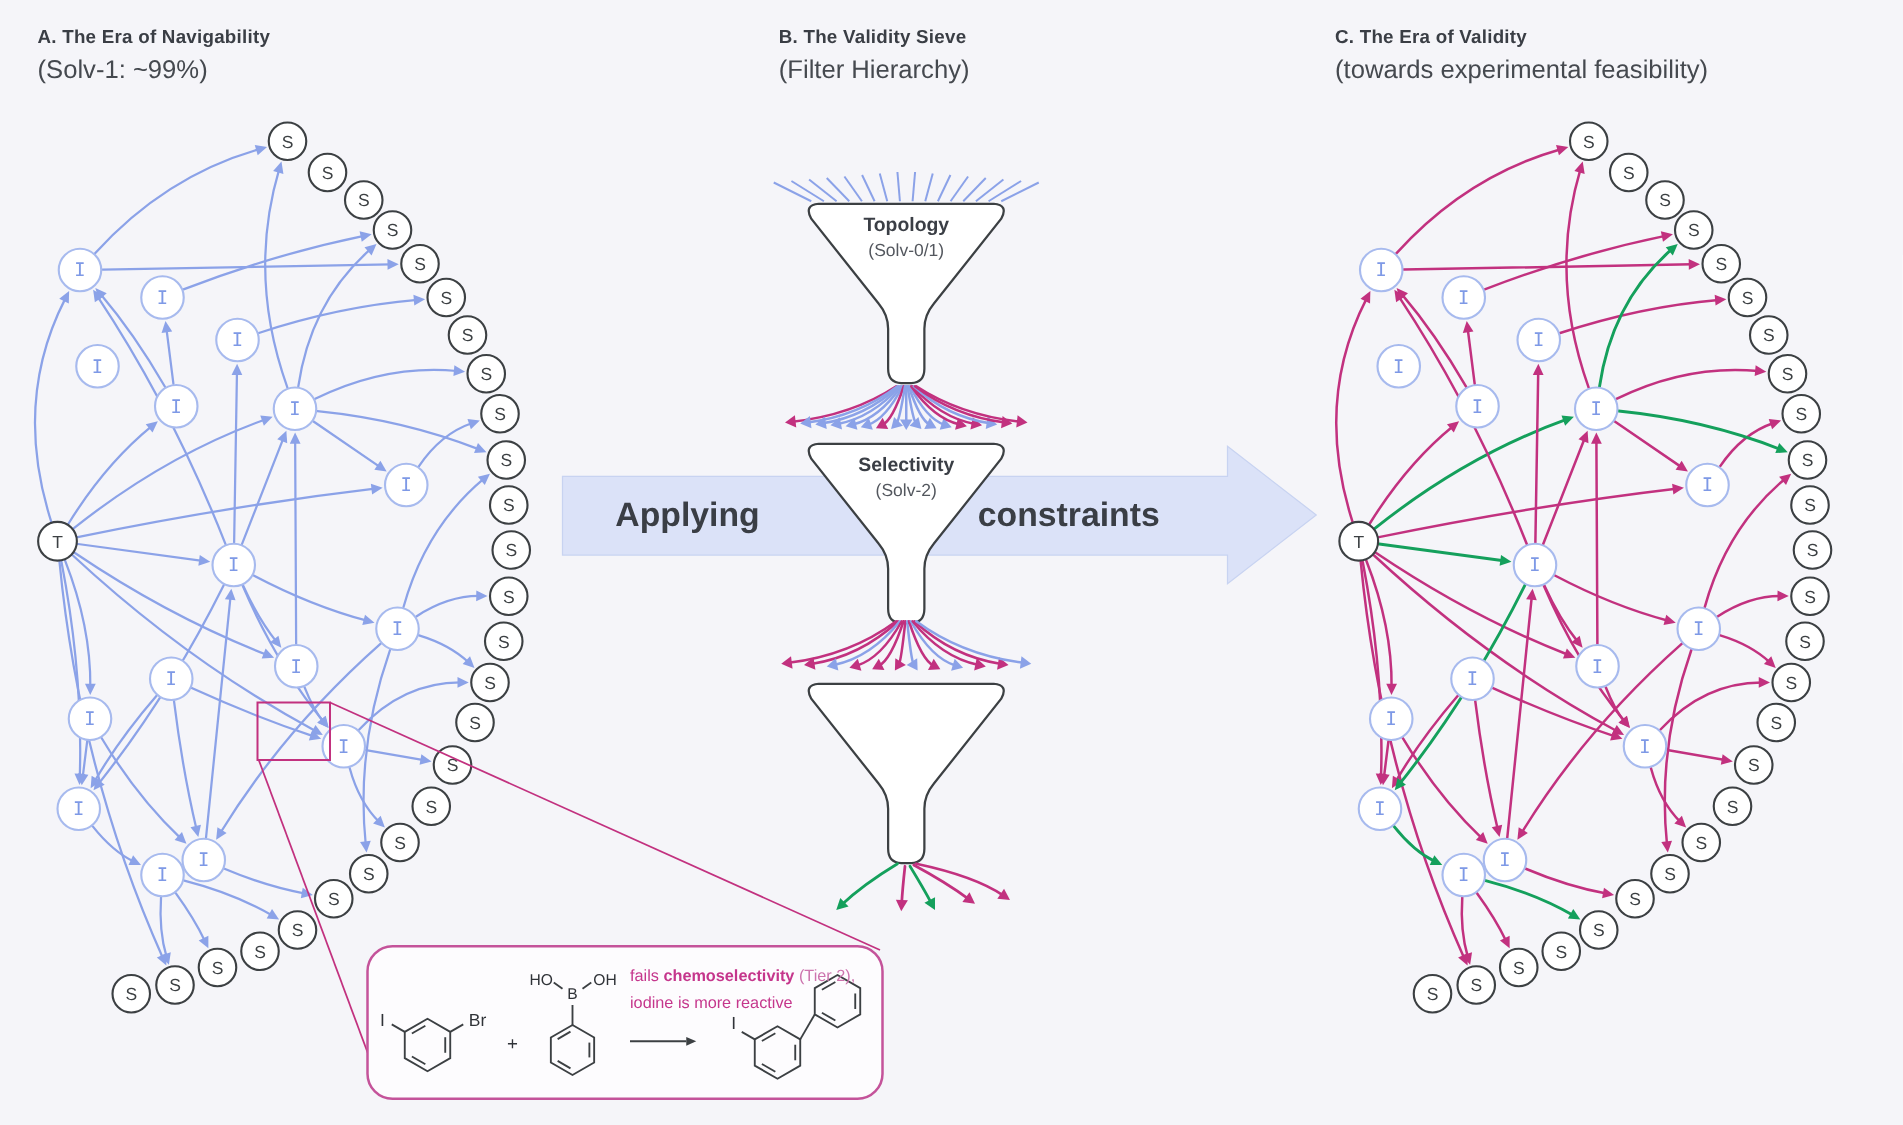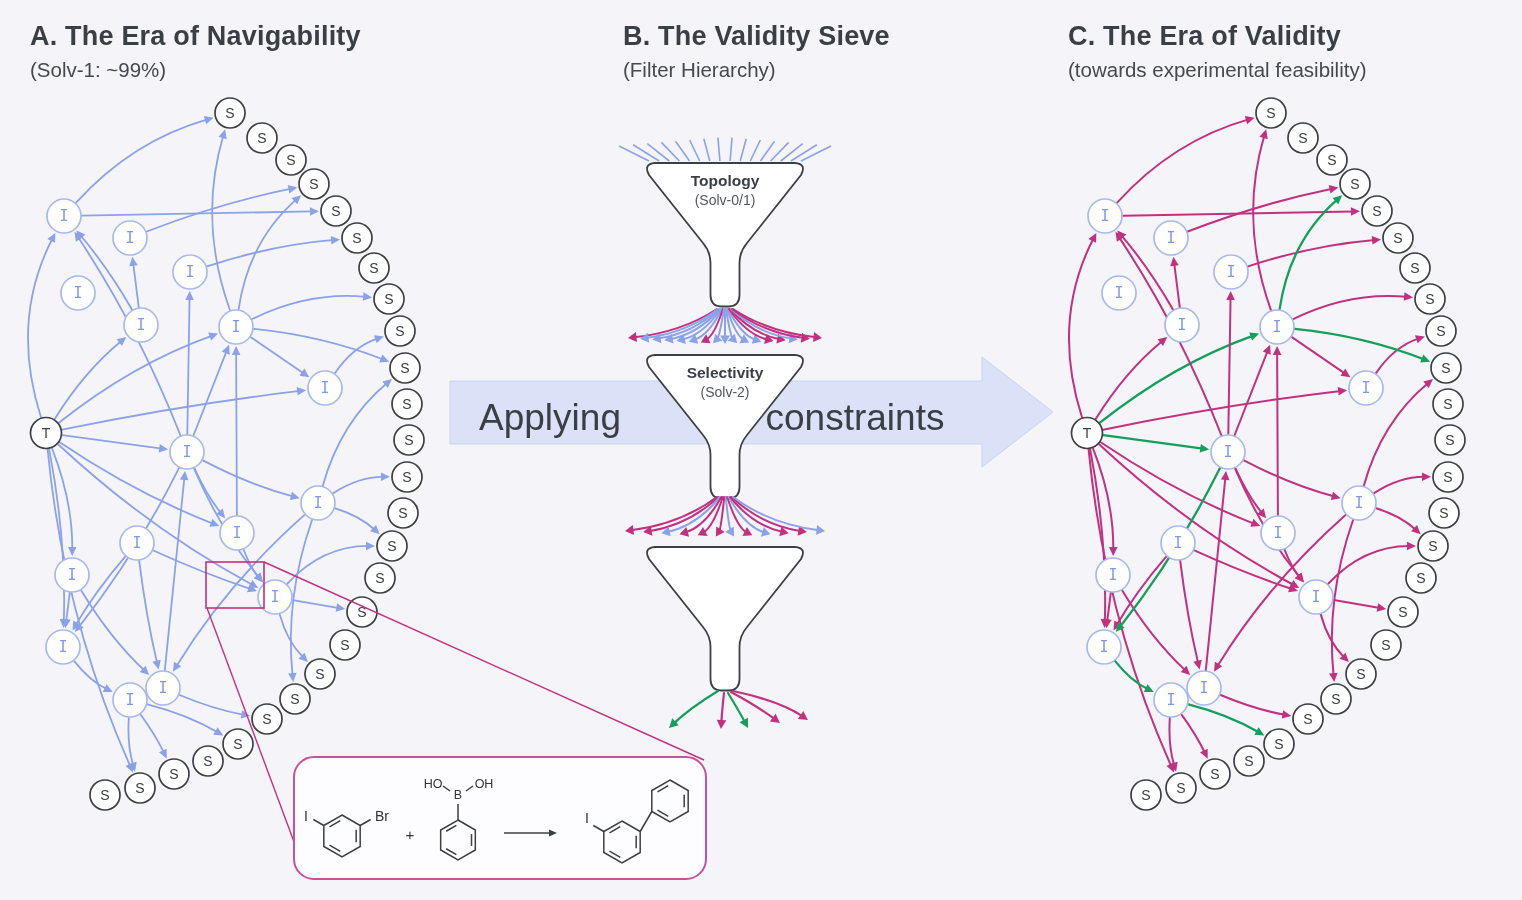--- a/index.html
+++ b/index.html
@@ -1,23 +1,23 @@
 <!DOCTYPE html>
 <html><head>
 <meta charset="utf-8">
 <style>
   html,body{margin:0;padding:0;}
   .stage{position:relative;width:1522px;height:900px;background:#F5F5F9;overflow:hidden;
          font-family:"Liberation Sans",sans-serif;}
   .stage svg{position:absolute;left:0;top:0;}
   .ptitle{position:absolute;z-index:5;}
-  .ptitle .t{font-size:27px;font-weight:bold;color:#3A3E45;letter-spacing:.2px;}
+  .ptitle .t{font-size:15px;font-weight:bold;color:#3A3E45;letter-spacing:.2px;}
   .ptitle .s{font-size:20.5px;font-weight:400;color:#45494F;margin-top:6px;}
   .bandword{position:absolute;z-index:5;width:220px;text-align:center;
-            font-size:37px;font-weight:normal;color:#3A3E45;}
+            font-size:27px;font-weight:bold;color:#3A3E45;}
   .flabel{position:absolute;z-index:5;left:615px;width:220px;text-align:center;}
   .flabel .fn{font-size:15.5px;font-weight:bold;color:#3A3E45;}
   .flabel .fs{font-size:14px;color:#53575E;margin-top:2px;}
   .caption{position:absolute;z-index:5;left:504px;top:770px;width:210px;
            font-size:13px;line-height:21px;color:#C5368C;}
   .caption .light{color:#CD74AE;}
   .caption b{font-weight:bold;}
 </style>
 </head>
 <body>
@@ -556,13 +556,17 @@
 
   <div class="flabel" style="top:172px">
     <div class="fn">Topology</div>
     <div class="fs">(Solv-0/1)</div>
   </div>
   <div class="flabel" style="top:364px">
     <div class="fn">Selectivity</div>
     <div class="fs">(Solv-2)</div>
   </div>
 
+  <div class="caption">
+    <div><span>fails </span><b>chemoselectivity</b><span class="light"> (Tier 2),</span></div>
+    <div>iodine is more reactive</div>
+  </div>
 </div>
 
 </body></html>

